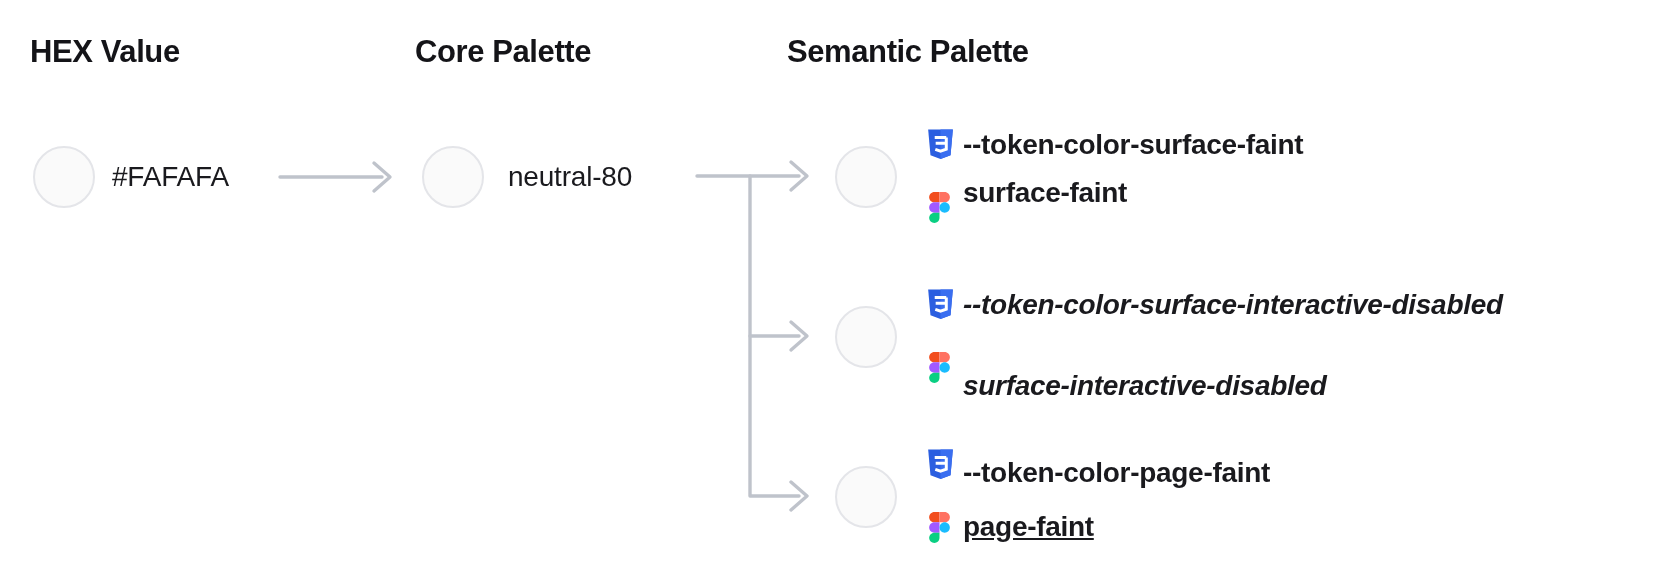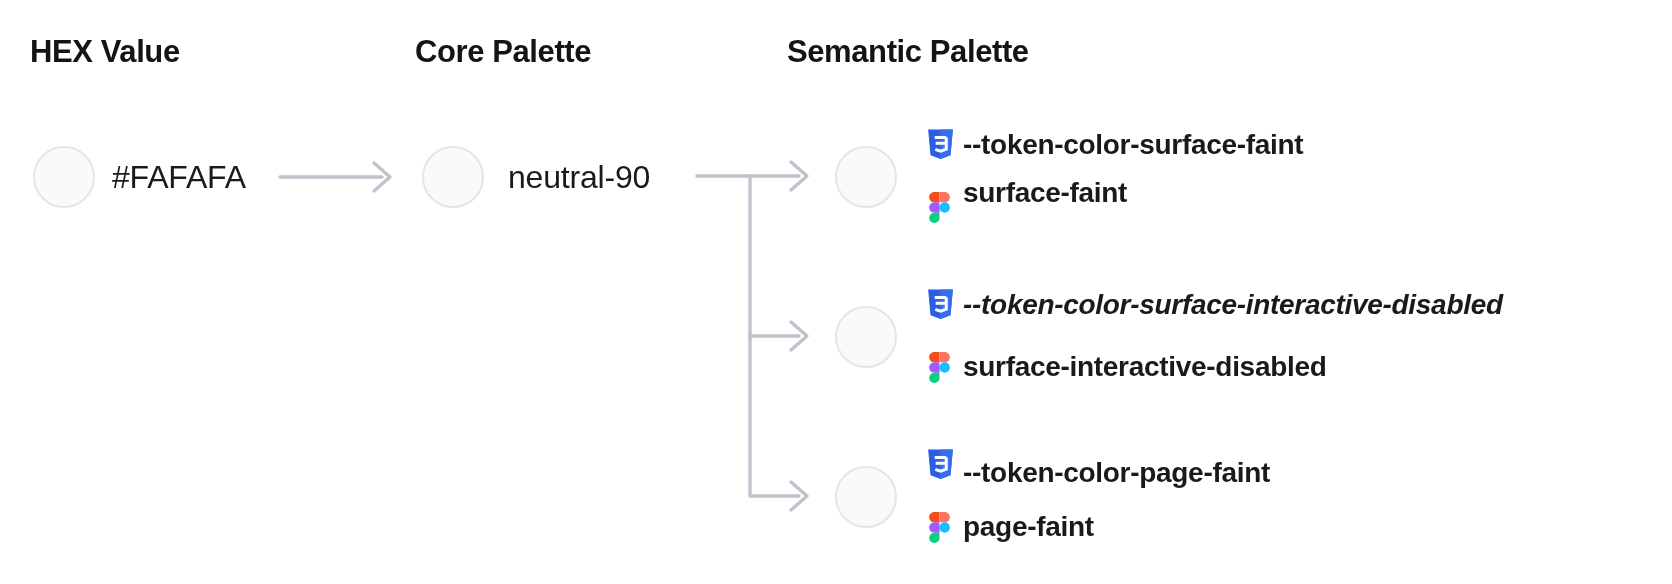--- a/index.html
+++ b/index.html
@@ -31,21 +31,21 @@
     white-space:nowrap;
   }
   .swatch{
     position:absolute;width:62px;height:62px;border-radius:50%;
     background:var(--swatch-fill);
     border:2px solid var(--swatch-border);
     box-sizing:border-box;
   }
   .value-label{
     position:absolute;height:34px;line-height:34px;
-    font-size:32px;font-weight:400;color:var(--text-primary);
+    font-size:28px;font-weight:400;color:var(--text-primary);
     white-space:nowrap;letter-spacing:-0.2px;
   }
   .token-label{
     position:absolute;height:34px;line-height:34px;
     font-size:28px;font-weight:600;color:var(--text-primary);
     white-space:nowrap;letter-spacing:-0.3px;
   }
   .icon-box{position:absolute;}
   svg.connectors{position:absolute;left:0;top:0;width:1672px;height:584px;}
   svg.connectors path{
@@ -72,21 +72,21 @@
     <path d="M750 176 V496 H799"></path>
     <path d="M750 336 H799"></path>
     <path d="M791 322 L807 336 L791 350"></path>
     <path d="M791 482 L807 496 L791 510"></path>
   </svg>
 
   <div class="swatch" style="left:33px;top:146px;"></div>
   <div class="value-label" style="left:112px;top:160px;">#FAFAFA</div>
 
   <div class="swatch" style="left:422px;top:146px;"></div>
-  <div class="value-label" style="left:508px;top:160px;">neutral-90</div>
+  <div class="value-label" style="left:508px;top:160px;">neutral-80</div>
 
   <div>
     <div class="swatch" style="left:835px;top:146px;"></div>
     <div class="icon-box" style="left:927px;top:129px;">
       <svg width="27" height="32" viewBox="0 0 28 32">
         <path d="M1.2 0 H26.8 L24.4 26.6 L14 30.6 L3.6 26.6 Z" fill="var(--css-logo-blue)"></path>
         <path d="M14 0 H26.8 L24.4 26.6 L14 30.6 Z" fill="var(--css-logo-blue-light)"></path>
         <path d="M8 8.3h12M20 8.3v5.9H9M20 14.2v6.2l-6 2.1-5.4-1.9" stroke="#fff" stroke-width="3.1" fill="none"></path>
       </svg>
     </div>
@@ -115,21 +115,21 @@
     <div class="token-label" style="left:963px;top:288px;font-style:italic;">--token-color-surface-interactive-disabled</div>
     <div class="icon-box" style="left:929px;top:352px;">
       <svg width="21" height="31" viewBox="0 0 200 300">
         <path d="M0 50C0 22.4 22.4 0 50 0h50v100H50C22.4 100 0 77.6 0 50z" fill="var(--figma-orange)"></path>
         <path d="M100 0h50c27.6 0 50 22.4 50 50s-22.4 50-50 50h-50V0z" fill="var(--figma-salmon)"></path>
         <path d="M0 150c0-27.6 22.4-50 50-50h50v100H50c-27.6 0-50-22.4-50-50z" fill="var(--figma-purple)"></path>
         <path d="M200 150c0 27.6-22.4 50-50 50s-50-22.4-50-50 22.4-50 50-50 50 22.4 50 50z" fill="var(--figma-blue)"></path>
         <path d="M50 300c27.6 0 50-22.4 50-50v-50H50c-27.6 0-50 22.4-50 50s22.4 50 50 50z" fill="var(--figma-green)"></path>
       </svg>
     </div>
-    <div class="token-label" style="left:963px;top:350px;">surface-interactive-disabled</div>
+    <div class="token-label" style="left:963px;top:369px;font-style:italic;">surface-interactive-disabled</div>
   </div>
 
   <div>
     <div class="swatch" style="left:835px;top:466px;"></div>
     <div class="icon-box" style="left:927px;top:449px;">
       <svg width="27" height="32" viewBox="0 0 28 32">
         <path d="M1.2 0 H26.8 L24.4 26.6 L14 30.6 L3.6 26.6 Z" fill="var(--css-logo-blue)"></path>
         <path d="M14 0 H26.8 L24.4 26.6 L14 30.6 Z" fill="var(--css-logo-blue-light)"></path>
         <path d="M8 8.3h12M20 8.3v5.9H9M20 14.2v6.2l-6 2.1-5.4-1.9" stroke="#fff" stroke-width="3.1" fill="none"></path>
       </svg>
@@ -137,16 +137,16 @@
     <div class="token-label" style="left:963px;top:456px;">--token-color-page-faint</div>
     <div class="icon-box" style="left:929px;top:512px;">
       <svg width="21" height="31" viewBox="0 0 200 300">
         <path d="M0 50C0 22.4 22.4 0 50 0h50v100H50C22.4 100 0 77.6 0 50z" fill="var(--figma-orange)"></path>
         <path d="M100 0h50c27.6 0 50 22.4 50 50s-22.4 50-50 50h-50V0z" fill="var(--figma-salmon)"></path>
         <path d="M0 150c0-27.6 22.4-50 50-50h50v100H50c-27.6 0-50-22.4-50-50z" fill="var(--figma-purple)"></path>
         <path d="M200 150c0 27.6-22.4 50-50 50s-50-22.4-50-50 22.4-50 50-50 50 22.4 50 50z" fill="var(--figma-blue)"></path>
         <path d="M50 300c27.6 0 50-22.4 50-50v-50H50c-27.6 0-50 22.4-50 50s22.4 50 50 50z" fill="var(--figma-green)"></path>
       </svg>
     </div>
-    <div class="token-label" style="left:963px;top:510px;">page-faint</div>
+    <div class="token-label" style="left:963px;top:510px;text-decoration:underline;">page-faint</div>
   </div>
 
 </div>
 
 </body></html>

